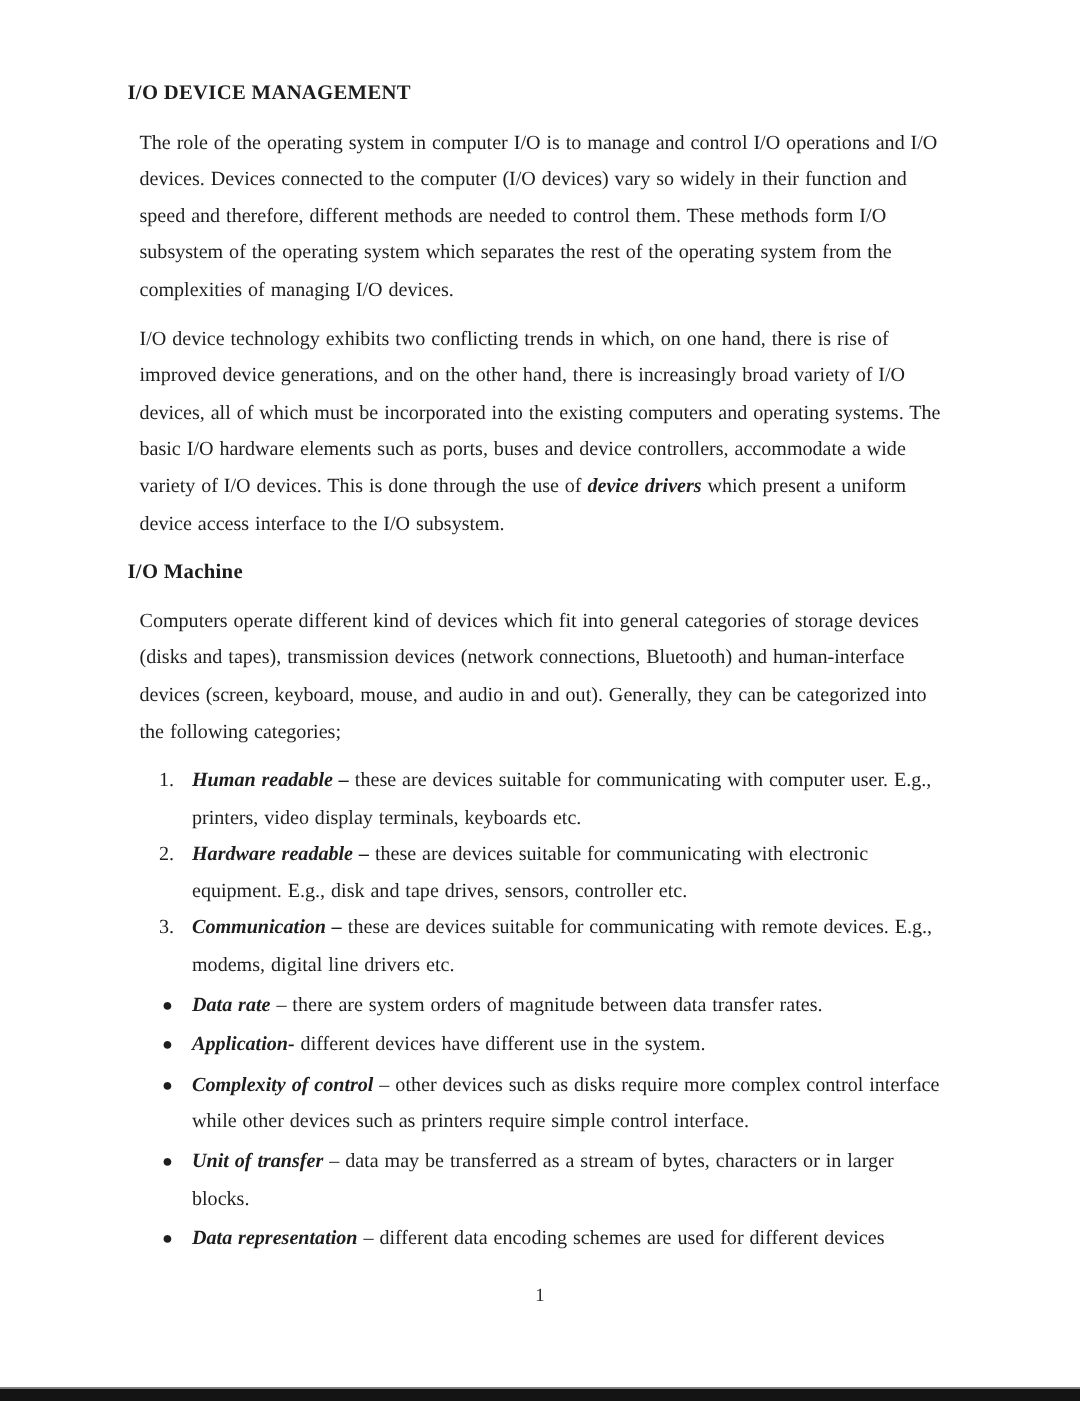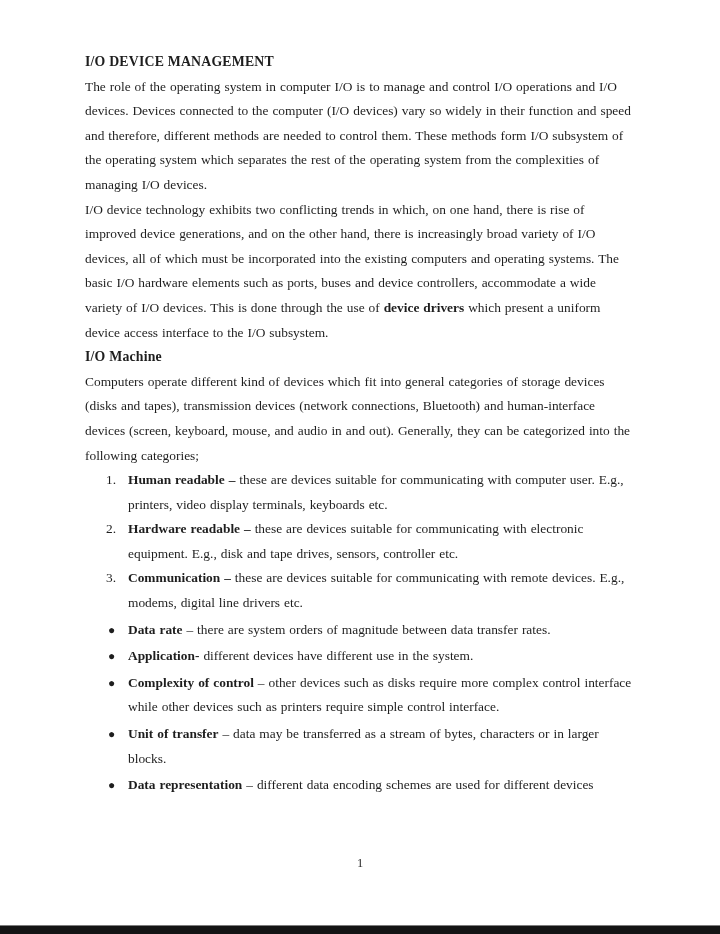--- a/index.html
+++ b/index.html
@@ -19,21 +19,21 @@
   .heading {
     font-size: 13.8px;
     line-height: 24.6px;
     font-weight: bold;
     margin: 0;
     letter-spacing: 0.2px;
   }
   .para {
     font-size: 13.4px;
     line-height: 24.6px;
-    margin: 0;
+    margin: 8px;
     text-align: left;
     word-spacing: 0.6px;
   }
   .li {
     display: flex;
     font-size: 13.4px;
     line-height: 24.6px;
     word-spacing: 0.6px;
   }
   .li .marker {
@@ -55,21 +55,21 @@
     font-size: 12.5px;
     color: #2c2c2c;
   }
   .bottom-bar {
     position: absolute;
     left: 0; bottom: 0;
     width: 720px; height: 8px;
     background: #141414;
     border-top: 1px solid #7d7d7d;
   }
-  b { font-weight: bold; }
+  b { font-weight: bold; font-style: italic; }
 </style>
 </head>
 <body>
 
 <div class="page">
   <div class="content">
 
     <div class="heading">I/O DEVICE MANAGEMENT</div>
 
     <p class="para">The role of the operating system in computer I/O is to manage and control I/O operations and I/O devices. Devices connected to the computer (I/O devices) vary so widely in their function and speed and therefore, different methods are needed to control them. These methods form I/O subsystem of the operating system which separates the rest of the operating system from the complexities of managing I/O devices.</p>

